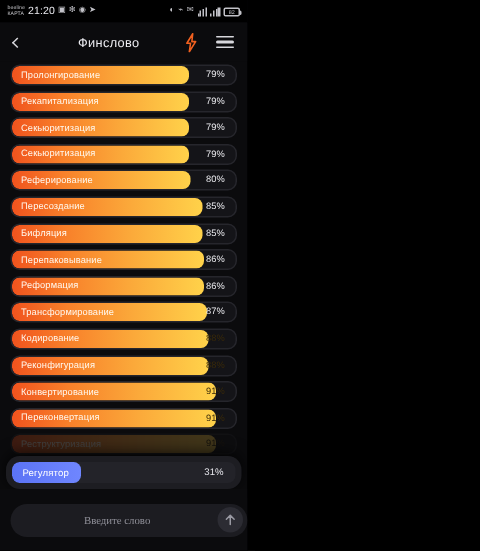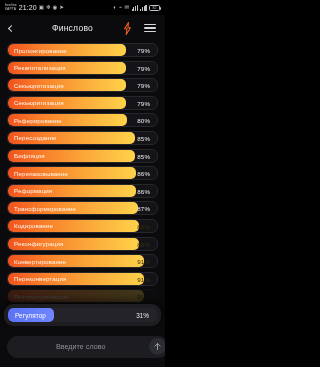--- a/index.html
+++ b/index.html
@@ -164,21 +164,21 @@
     background: #1c1c21;
     border-radius: 11px;
     display: flex; align-items: center;
     padding: 0 3px 0 9px;
   }
   .word-input {
     flex: 1 1 auto;
     background: transparent; border: none; outline: none;
     color: #d6d6dc;
     font-size: 7.2px;
-    font-family: Liberation Sans, sans-serif;
+    font-family: Liberation Serif, serif;
     padding-left: 40px;
   }
   .word-input::placeholder { color: #8e8e97; }
   .send-btn {
     width: 17px; height: 17px; flex: 0 0 auto;
     border-radius: 50%;
     background: #2c2c33;
     display: flex; align-items: center; justify-content: center;
     border: none; cursor: pointer;
   }

